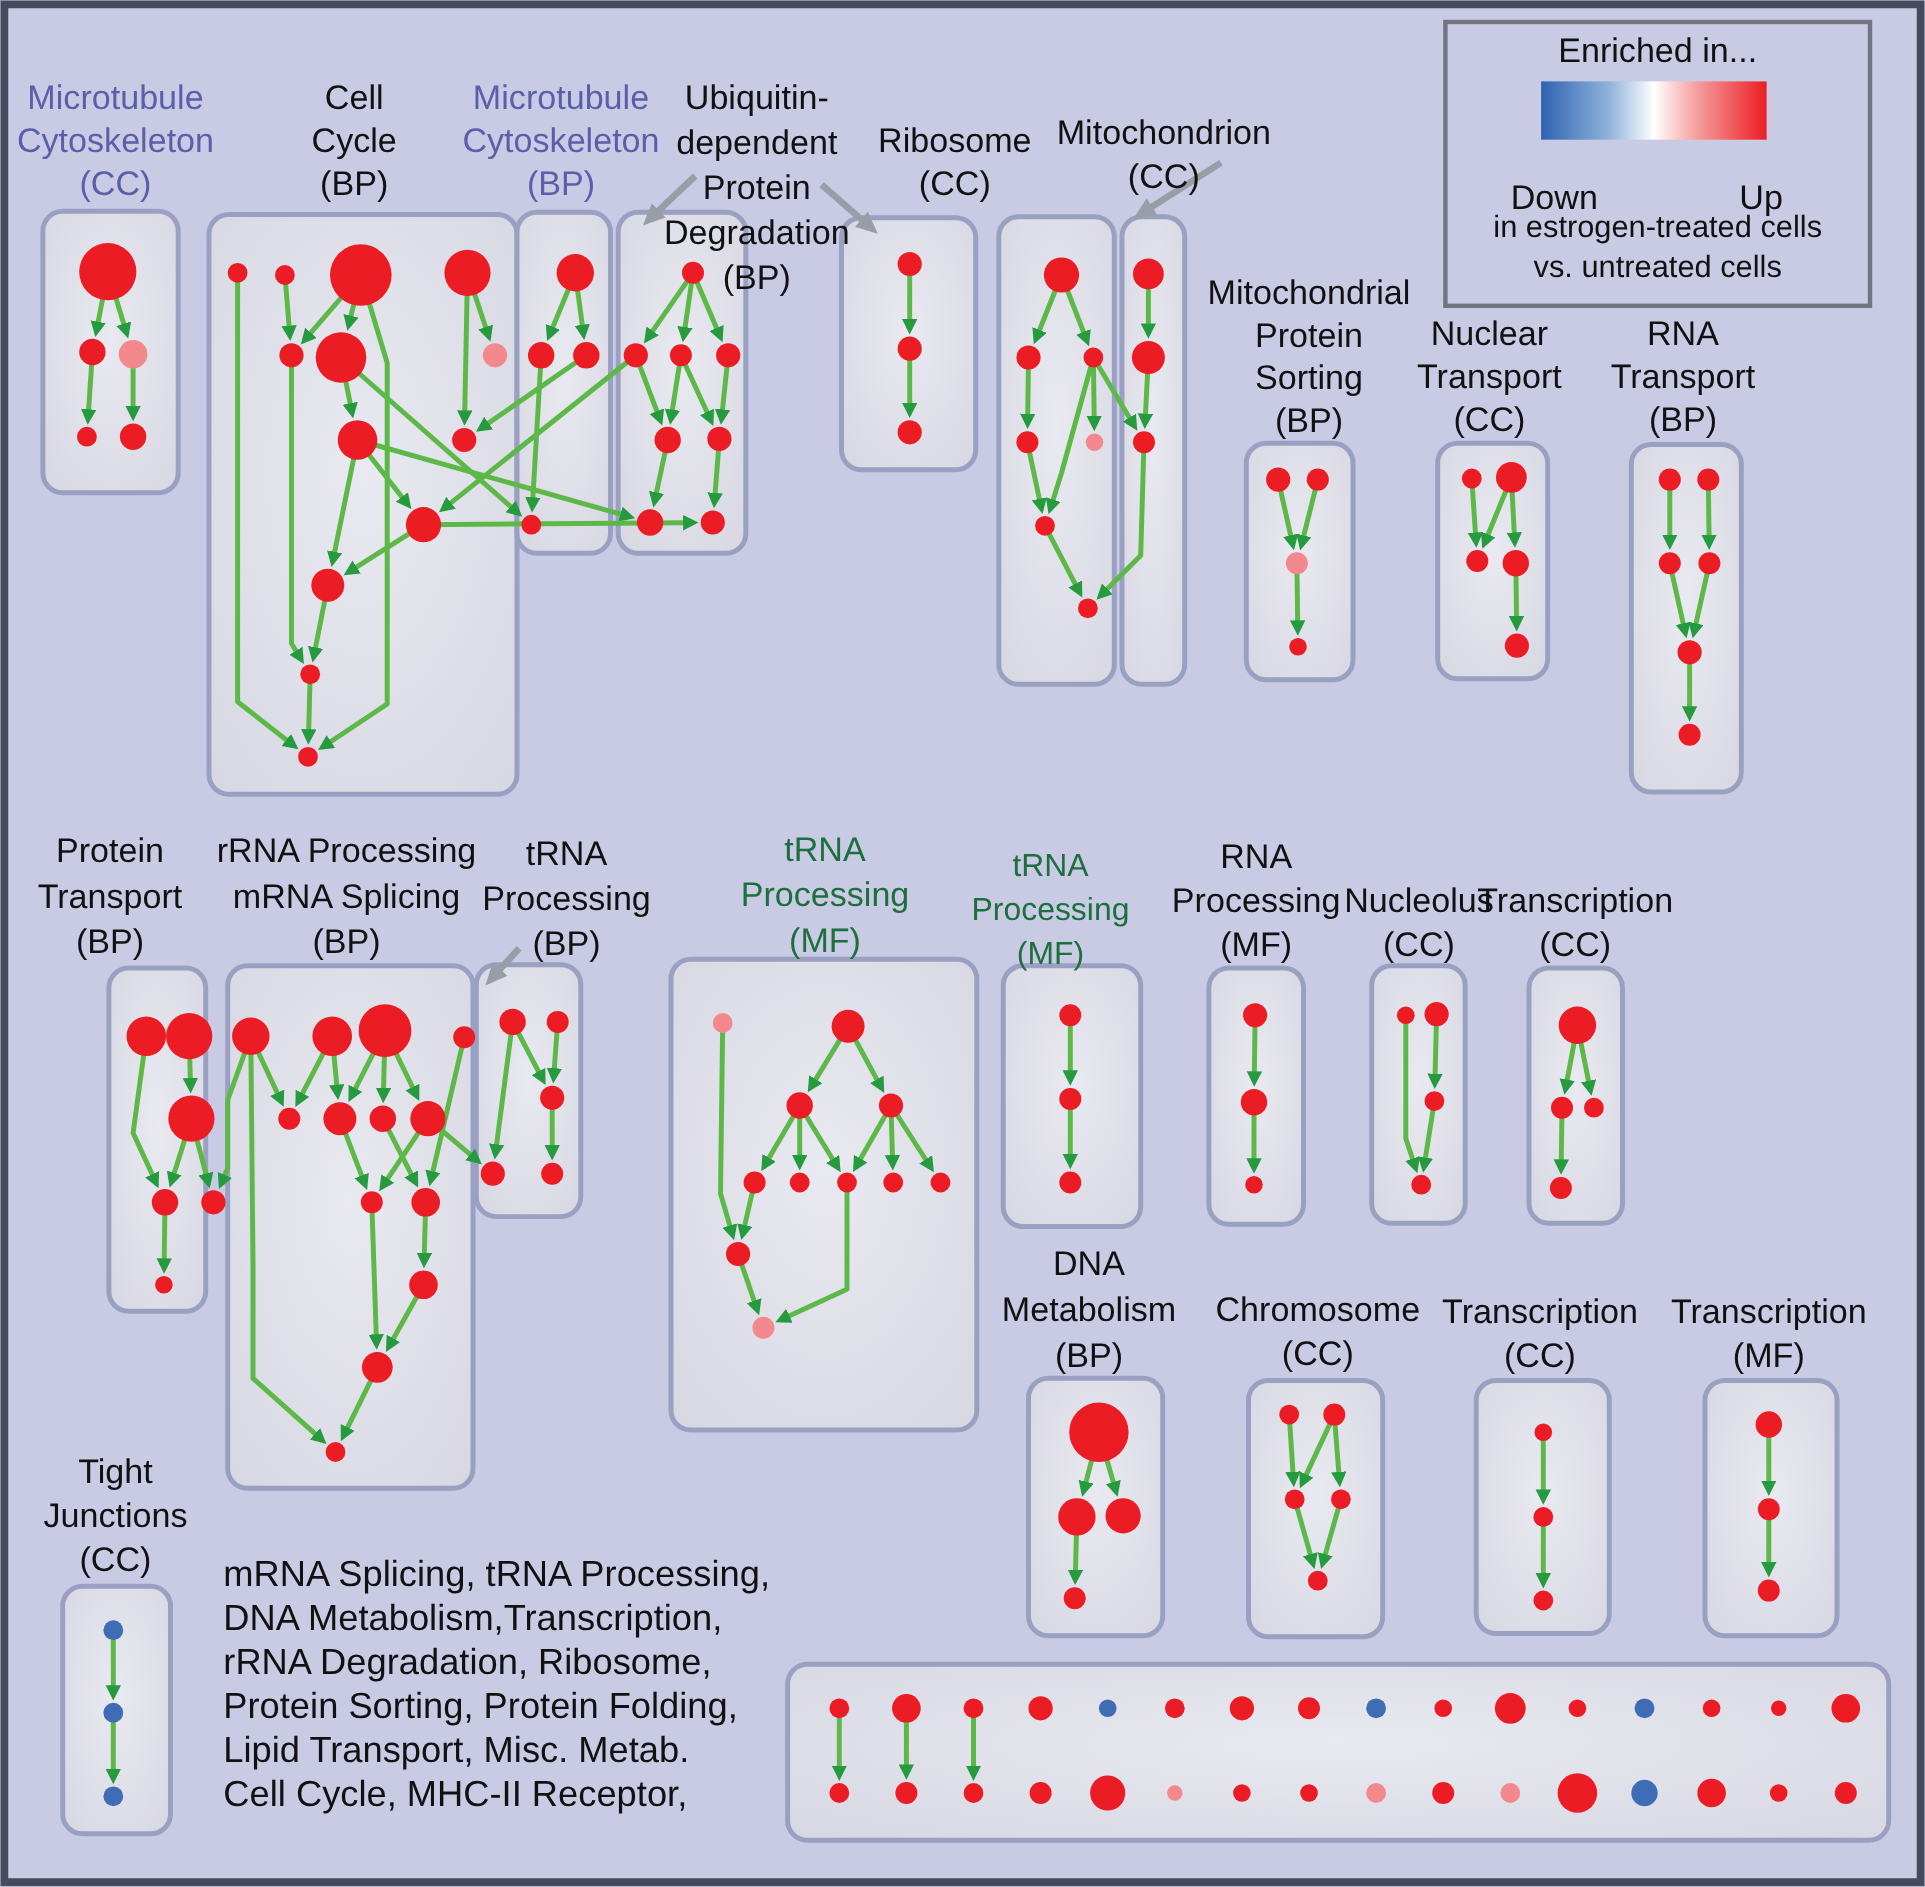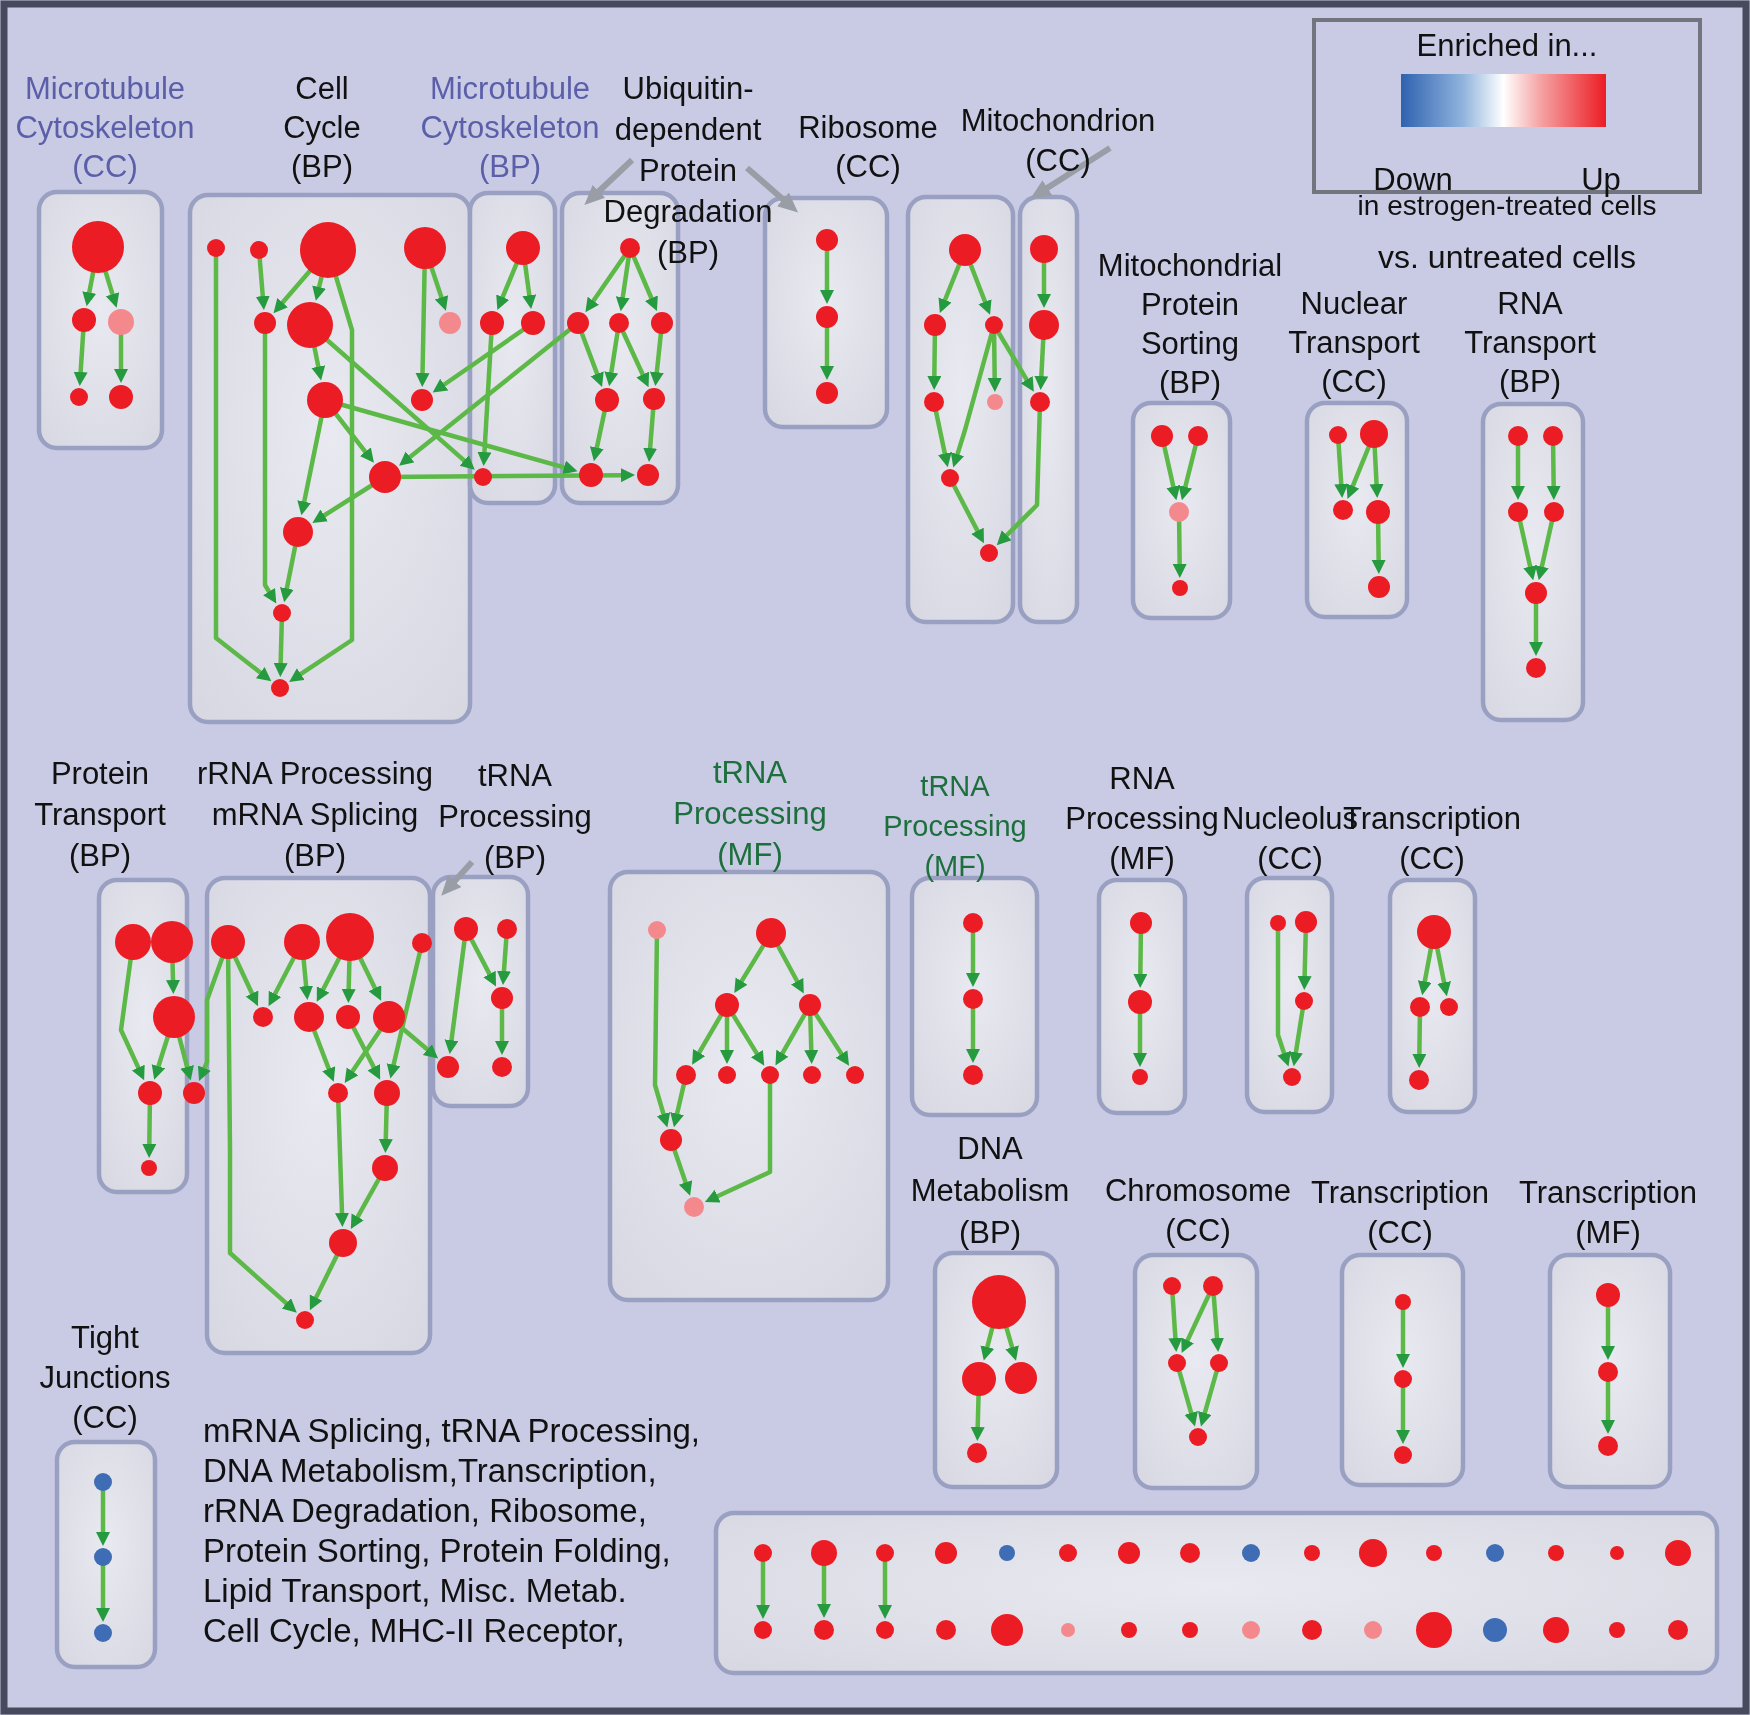--- a/index.html
+++ b/index.html
@@ -1,26 +1,26 @@
 <!DOCTYPE html>
 <html><head>
 <meta charset="utf-8">
 <style>
   html,body{margin:0;padding:0;background:#9fa1b8;font-family:"Liberation Sans",sans-serif;}
   #fig{position:relative;width:1750px;height:1715px;background:#c9cae3;overflow:hidden;}
   svg text{font-family:"Liberation Sans",sans-serif;}
-  #legend{position:absolute;left:1312px;top:18px;width:390px;height:176px;border:4px solid #72757e;
+  #legend{position:absolute;left:1312px;top:18px;width:390px;height:262px;border:4px solid #72757e;
           box-sizing:border-box;text-align:center;color:#111;}
   .lg-title{margin-top:6px;font-size:31px;}
   .lg-bar{position:absolute;left:85px;top:52px;width:205px;height:53px;
           background:linear-gradient(90deg,#2f62b0 0%,#8fb3dc 30%,#ffffff 50%,#f5a3a3 68%,#ec1c24 100%);}
   .lg-down{position:absolute;left:97px;top:140px;transform:translateX(-50%);font-size:31px;}
   .lg-up{position:absolute;left:285px;top:140px;transform:translateX(-50%);font-size:31px;}
   .lg-l1{position:absolute;top:168px;width:100%;font-size:28px;}
-  .lg-l2{position:absolute;top:217px;width:100%;font-size:32px;}
+  .lg-l2{position:absolute;top:205px;width:100%;font-size:28px;}
   #misc{position:absolute;left:203px;top:1411px;font-size:33px;line-height:40px;color:#111;}
 </style>
 </head>
 <body>
 
 <div id="fig">
   <svg id="diagram" width="1750" height="1715" viewBox="0 0 1750 1715">
       <defs>
         <radialGradient id="bx" cx="50%" cy="45%" r="75%">
           <stop offset="0%" stop-color="#e9e9f1"></stop>

